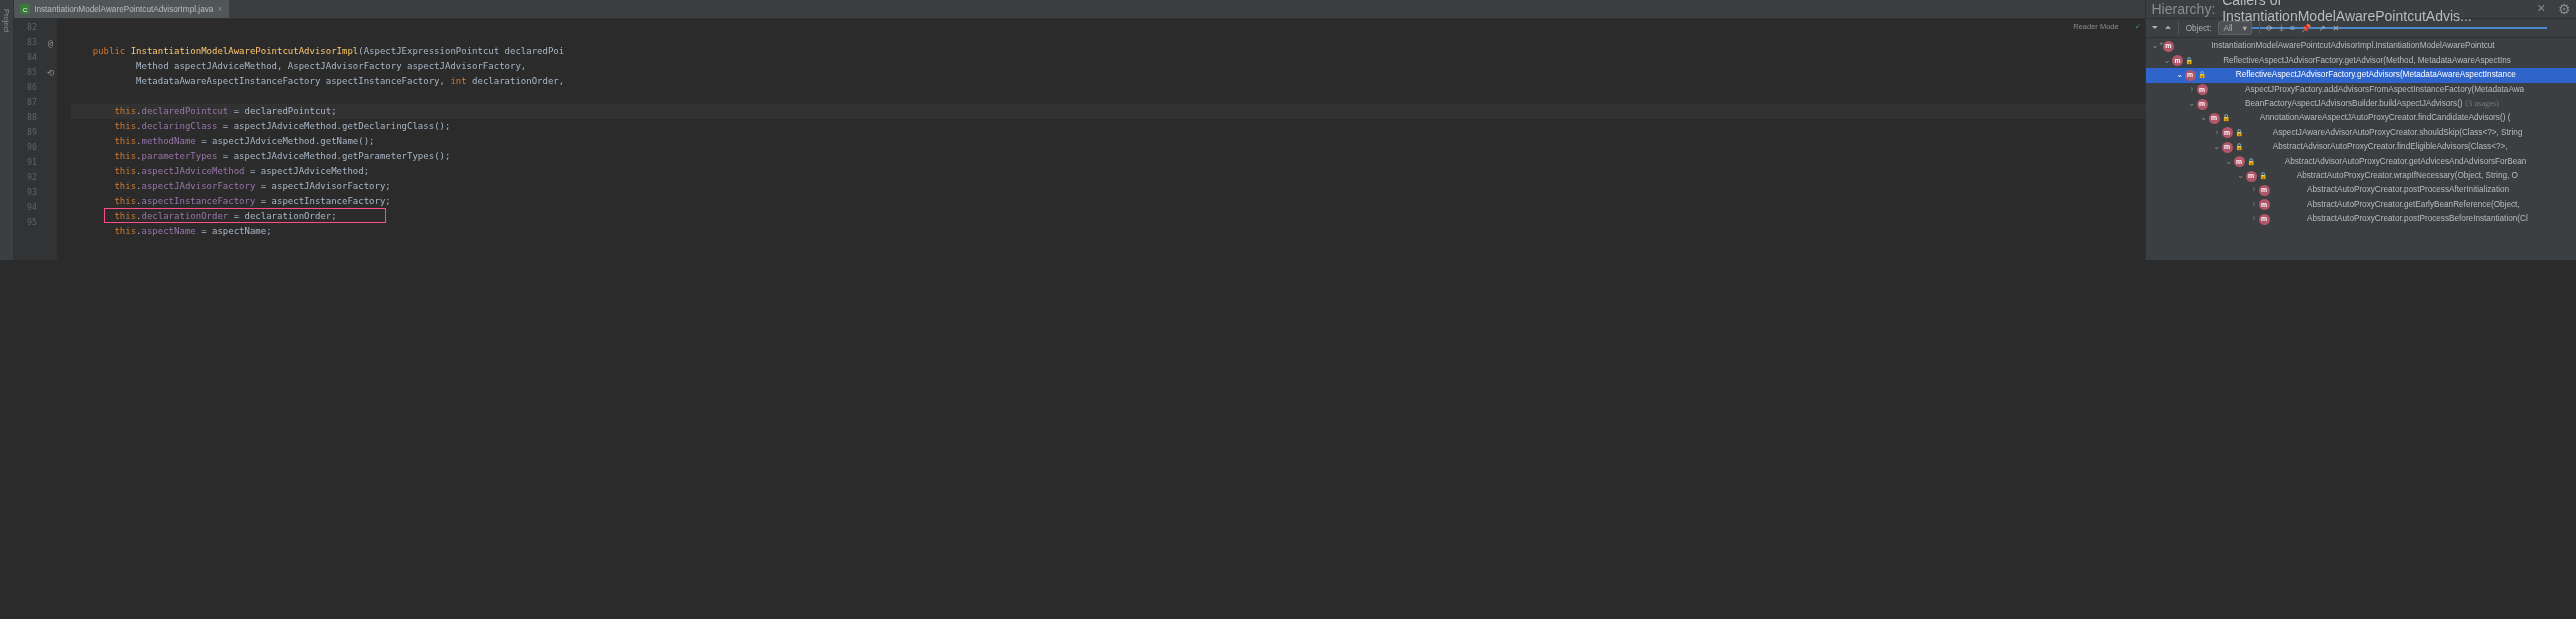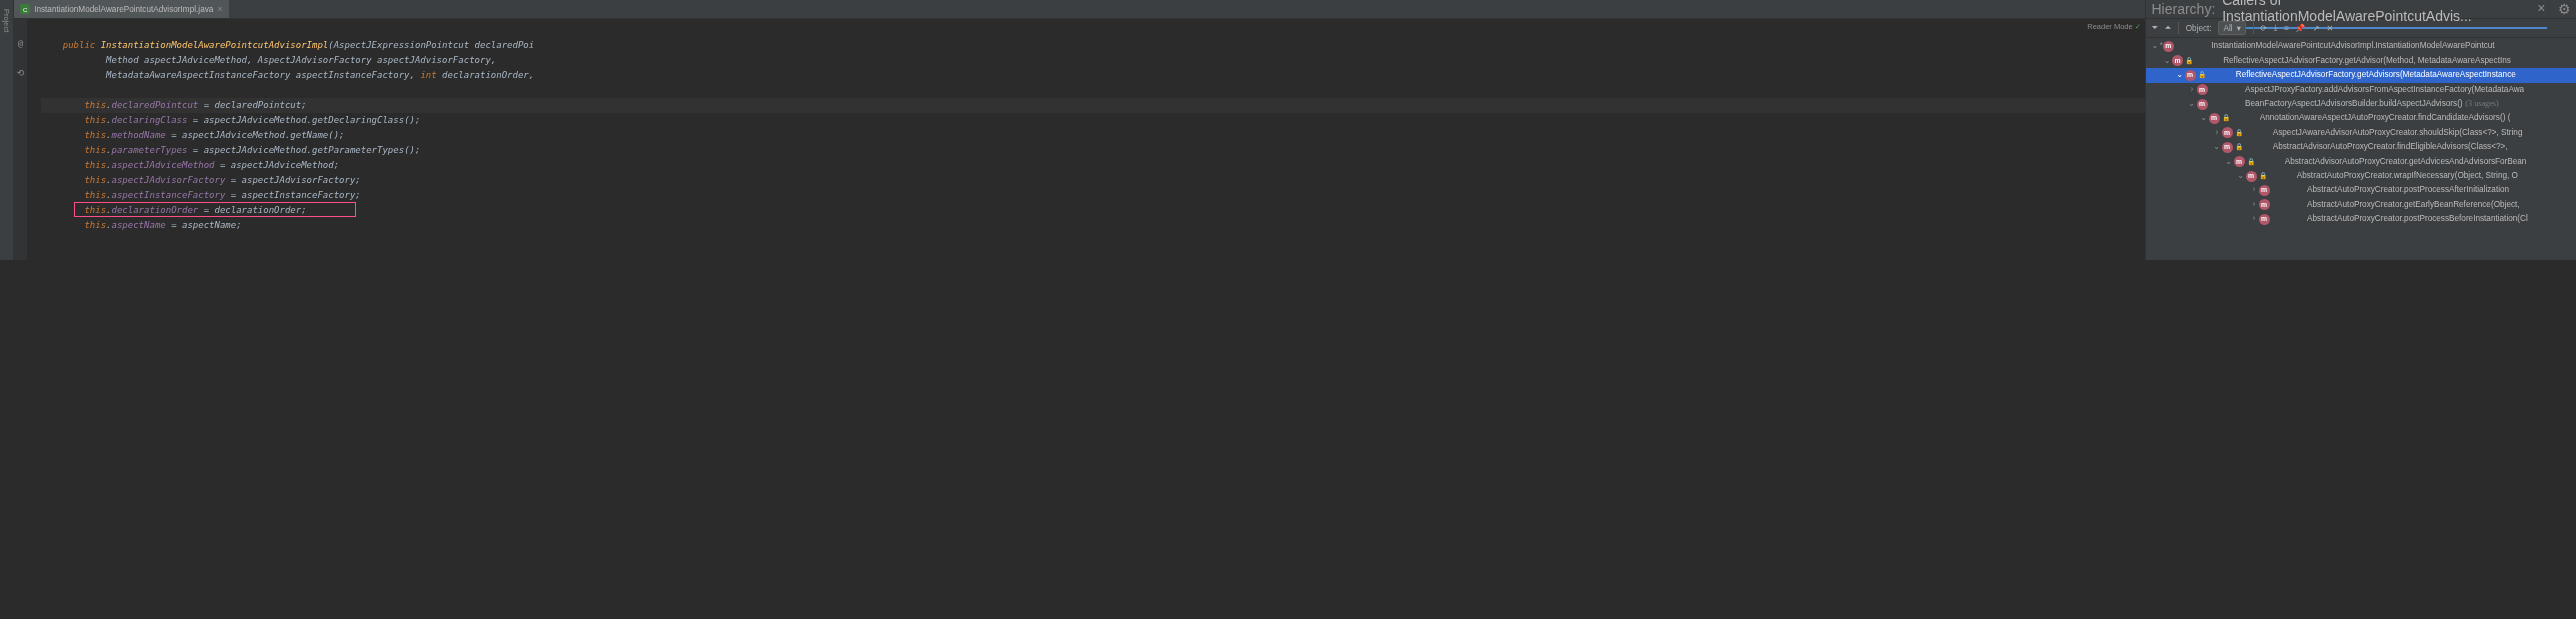--- a/index.html
+++ b/index.html
@@ -63,21 +63,21 @@
   font-size: 6.2px;
   color: #fff;
 }
 .tab-close { color: #8c8c8c; cursor: pointer; }
 .editor-toolbar {
   position: absolute;
   right: 435px;
   top: 22px;
   display: flex;
   align-items: flex-start;
-  gap: 2px;
+  gap: 16px;
   font-size: 7.5px;
   color: #8c8c8c;
   font-family: sans-serif;
 }
 .editor-body {
   flex: 1;
   display: flex;
   overflow: hidden;
   position: relative;
 }
@@ -93,27 +93,26 @@
 }
 .gutter .line { height: 15px; }
 .gutter-icons {
   width: 13.7px;
   background: #313335;
   padding-top: 1.4px;
 }
 .gutter-icons .line { height: 15px; display:flex; align-items:center; justify-content:center; color:#8c8c8c; font-size:9px;}
 .code {
   flex: 1;
-  padding-top: 4px;
+  padding-top: 10px;
   padding-left: 13.7px;
   line-height: 15px;
   font-size: 9px;
   white-space: pre;
   overflow: hidden;
-  font-style: italic;
 }
 .code .line { height: 15px; }
 .kw { color: #cc7832; }
 .method { color: #ffc66d; }
 .field { color: #9876aa; }
 .param { color: #a9b7c6; }
 .caret-line { background: #323232; }
 .selection-box {
   border: 1.4px solid #ff4d88;
   position: absolute;
@@ -160,21 +159,21 @@
   font-size: 8.2px;
 }
 .h-toolbar .sep { width:0.7px; height:12.3px; background:#555; }
 .scope-dd {
   background: #4c5052;
   border: 0.7px solid #5e6060;
   padding: 0.7px 4.1px;
   border-radius: 2.1px;
   display: flex;
   align-items: flex-end;
-  gap: 4px;
+  gap: 10px;
 }
 .h-tree {
   flex: 1;
   overflow: hidden;
   font-family: sans-serif;
   font-size: 8.2px;
   line-height: 14.4px;
   padding-top: 1.4px;
 }
 .tree-row {
@@ -233,20 +232,36 @@
       <span class="tab-icon">C</span>
       <span>InstantiationModelAwarePointcutAdvisorImpl.java</span>
       <span class="tab-close">×</span>
     </div>
   </div>
   <div class="editor-toolbar">
     <span>Reader Mode</span>
     <span style="color:#499c54">✓</span>
   </div>
   <div class="editor-body">
+    <div class="gutter" id="gutter">
+        <div class="line">82</div>
+        <div class="line">83</div>
+        <div class="line">84</div>
+        <div class="line">85</div>
+        <div class="line">86</div>
+        <div class="line">87</div>
+        <div class="line">88</div>
+        <div class="line">89</div>
+        <div class="line">90</div>
+        <div class="line">91</div>
+        <div class="line">92</div>
+        <div class="line">93</div>
+        <div class="line">94</div>
+        <div class="line">95</div>
+      </div>
     <div class="gutter-icons" id="gicons">
         <div class="line"></div>
         <div class="line">@</div>
         <div class="line"></div>
         <div class="line">⟲</div>
         <div class="line"></div>
         <div class="line"></div>
         <div class="line"></div>
         <div class="line"></div>
         <div class="line"></div>

